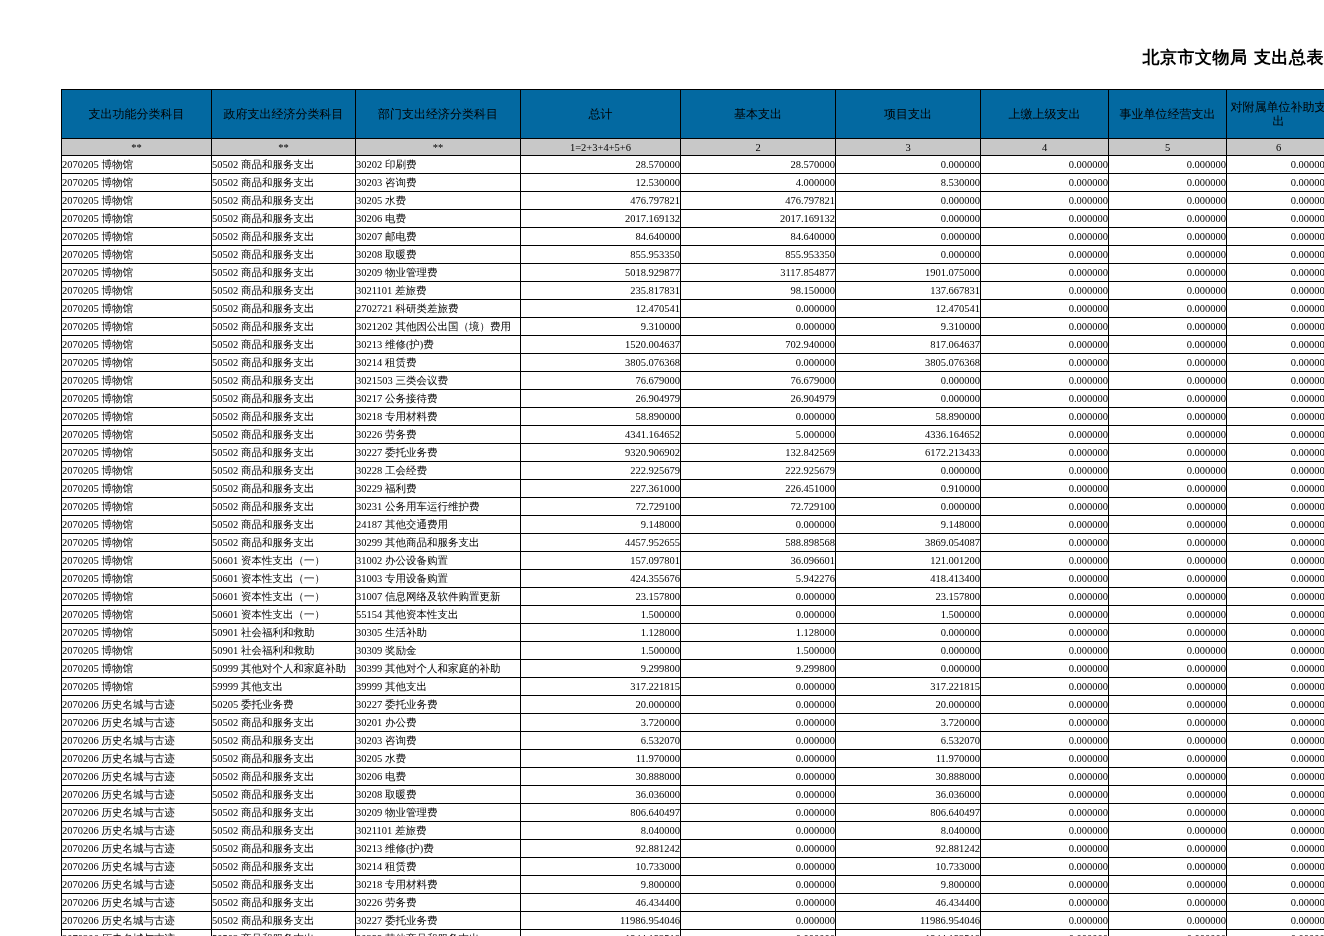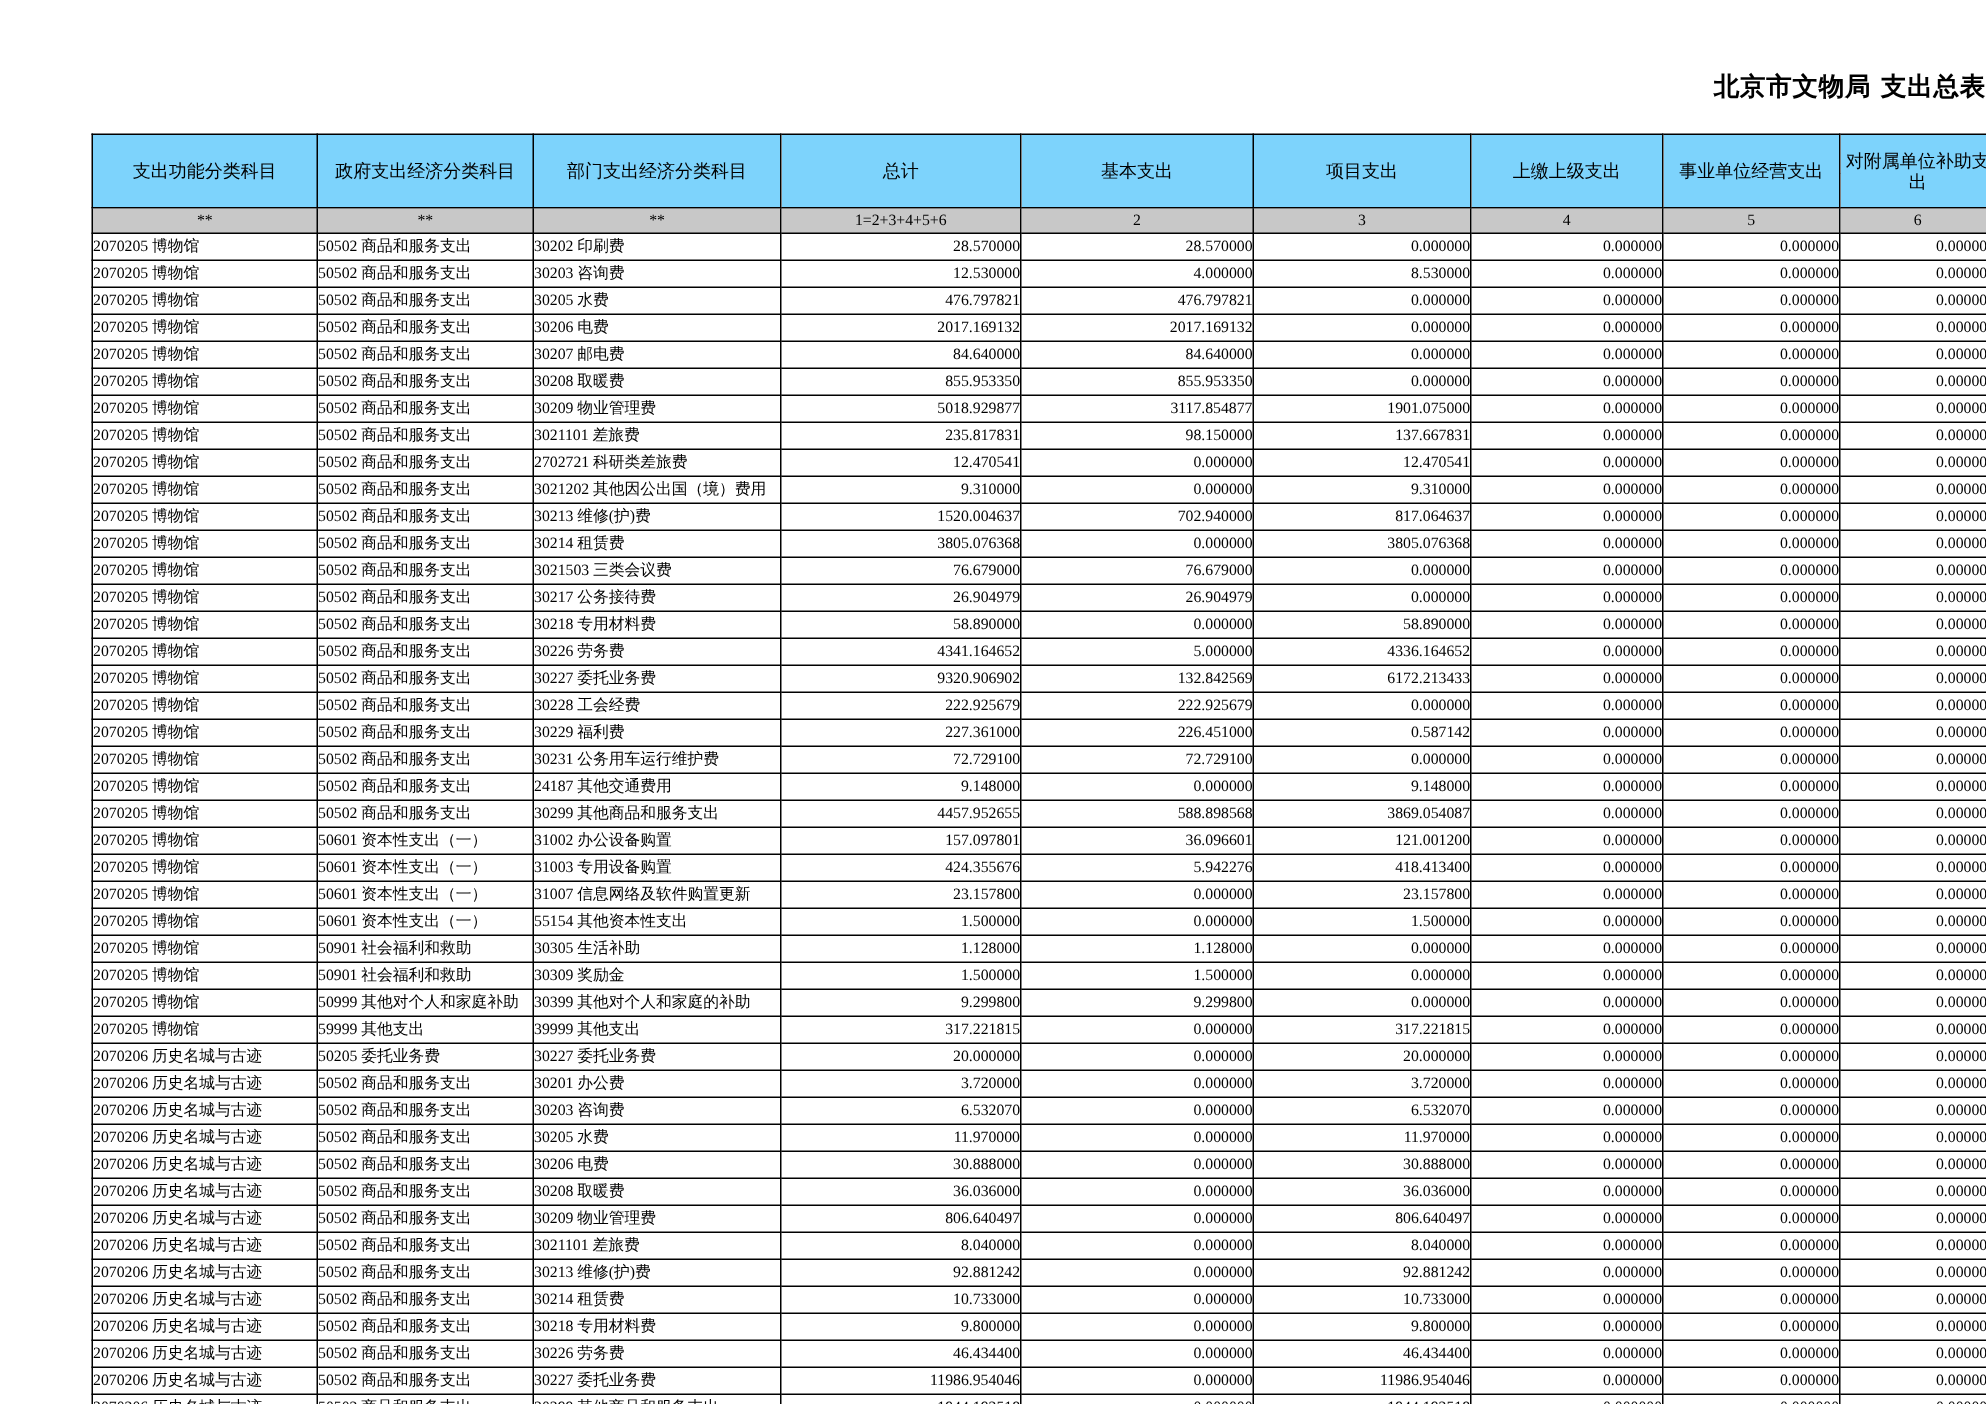--- a/index.html
+++ b/index.html
@@ -52,21 +52,21 @@
   }
   table.sheet td, table.sheet th {
     border: 1px solid #000000;
     padding: 0;
     overflow: hidden;
     vertical-align: middle;
     font-weight: normal;
   }
   
   tr.hdr-main th {
-    background: #7dd3fc;
+    background: #0369a1;
     height: 48px;
     text-align: center;
     font-size: 12px;
     line-height: 14px;
     font-family: "DejaVu Sans", "Liberation Sans", sans-serif;
   }
   tr.hdr-num td {
     background: #c8c8c8;
     height: 16px;
     text-align: center;
@@ -346,21 +346,21 @@
             <td class="ncell">0.000000</td>
             <td class="ncell">0.000000</td>
             <td class="ncell">0.000000</td>
           </tr>
           <tr class="data-row">
             <td class="tcell">2070205 博物馆</td>
             <td class="tcell">50502 商品和服务支出</td>
             <td class="tcell thickright">30229 福利费</td>
             <td class="ncell">227.361000</td>
             <td class="ncell">226.451000</td>
-            <td class="ncell thickright">0.587142</td>
+            <td class="ncell thickright">0.910000</td>
             <td class="ncell">0.000000</td>
             <td class="ncell">0.000000</td>
             <td class="ncell">0.000000</td>
           </tr>
           <tr class="data-row">
             <td class="tcell">2070205 博物馆</td>
             <td class="tcell">50502 商品和服务支出</td>
             <td class="tcell thickright">30231 公务用车运行维护费</td>
             <td class="ncell">72.729100</td>
             <td class="ncell">72.729100</td>

